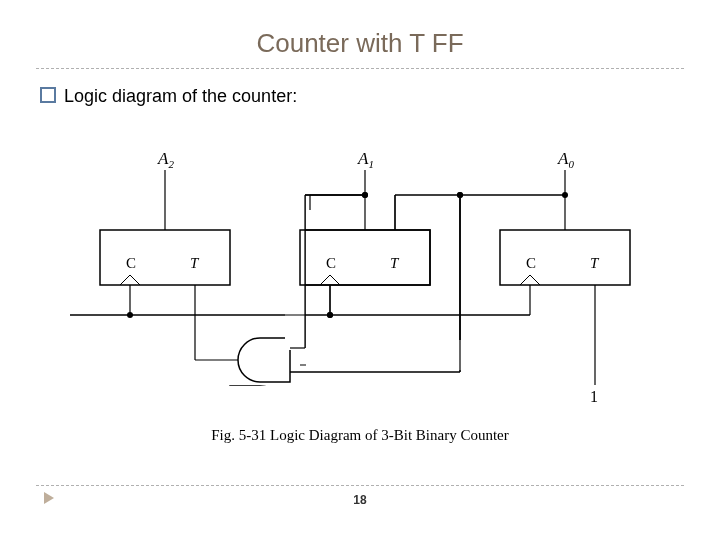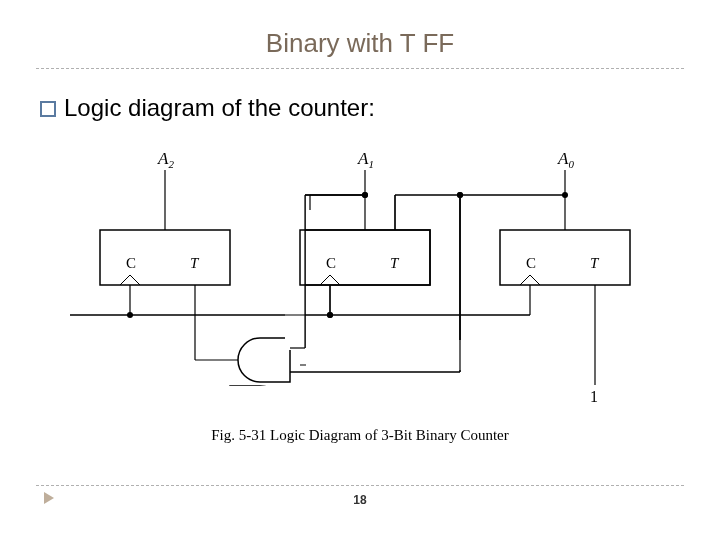--- a/index.html
+++ b/index.html
@@ -32,23 +32,22 @@
     right: 36px;
     height: 0;
     border-top: 1px dashed #b0b0b0;
   }
   .hline.top { top: 68px; }
   .hline.bottom { top: 485px; }
   .bullet-row {
     position: absolute;
     top: 86px;
     left: 40px;
-    font-size: 24px;
+    font-size: 18px;
     color: #000;
-    margin-top: 8px;
   }
   .bullet-mark {
     display: inline-block;
     width: 12px;
     height: 12px;
     border: 2px solid #5a7aa0;
     margin-right: 8px;
     vertical-align: -1px;
     background: #fff;
   }
@@ -81,21 +80,21 @@
   .diagram svg text {
     font-family: 'Times New Roman', Times, serif;
     fill: #000;
   }
 </style>
 </head>
 <body>
 
 <div class="slide">
 
-  <div class="title">Binary with T FF</div>
+  <div class="title">Counter with T FF</div>
   <div class="hline top"></div>
 
   <div class="bullet-row">
     <span class="bullet-mark"></span><span>Logic diagram of the counter:</span>
   </div>
 
   <div class="diagram">
     <svg viewBox="0 0 600 320" width="600" height="320">
 
       <rect x="40" y="90" width="130" height="55" fill="#fff" stroke="#000" stroke-width="1.5"></rect>

